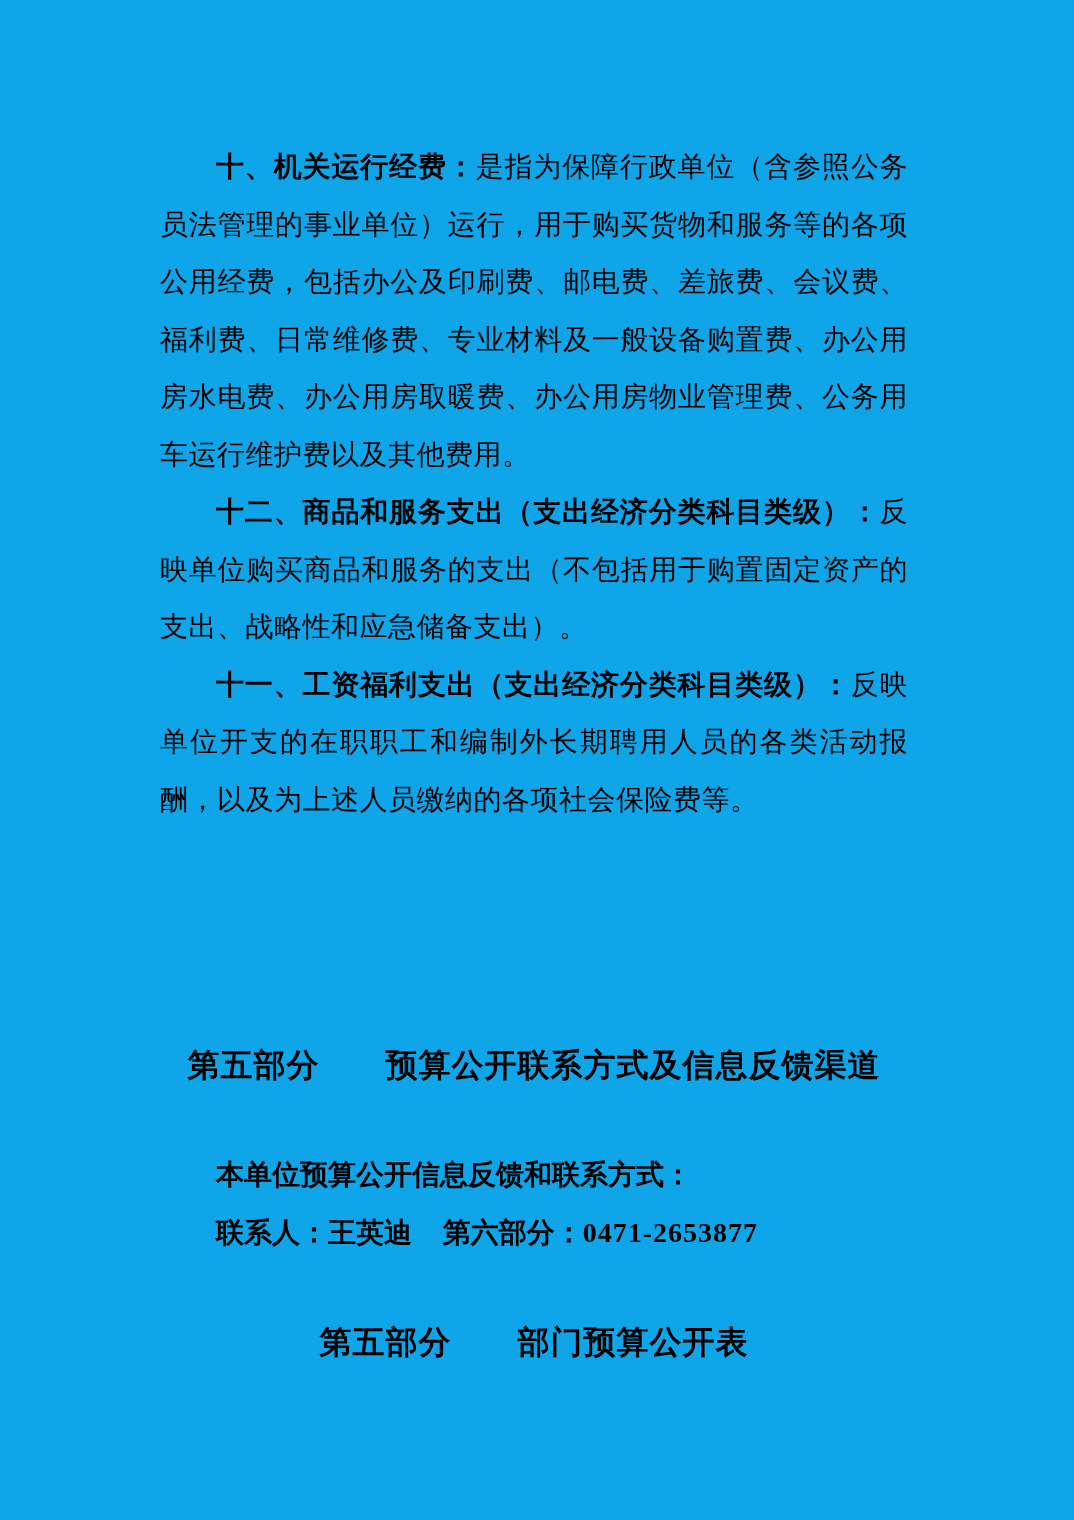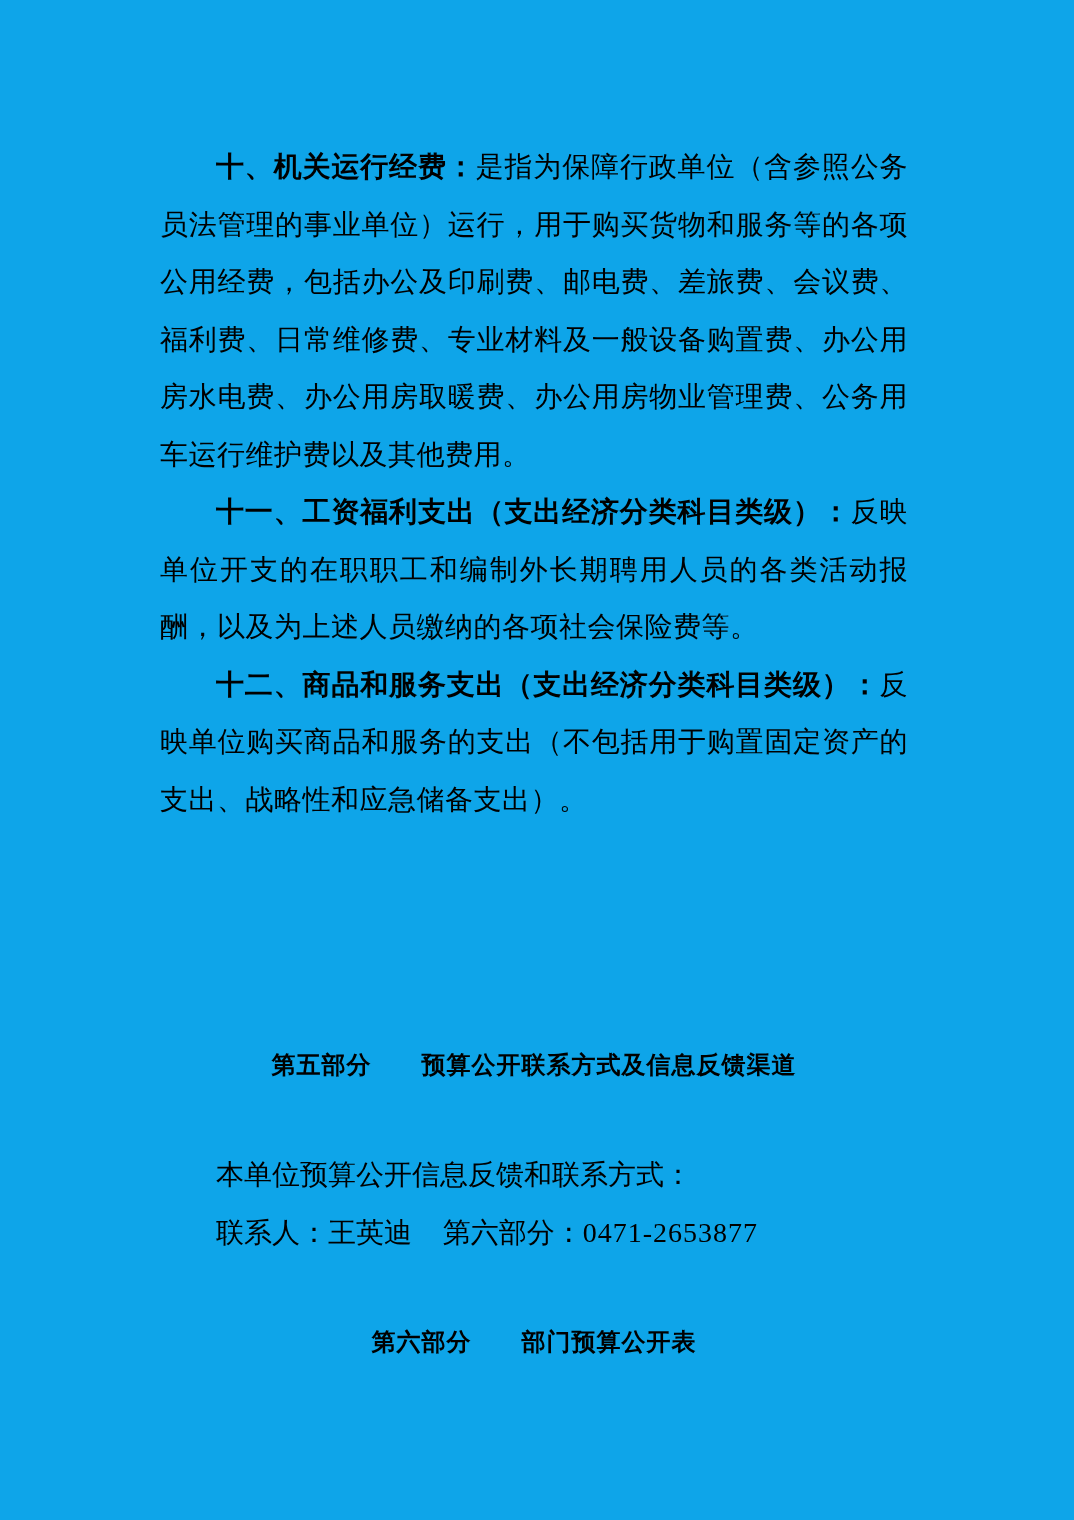--- a/index.html
+++ b/index.html
@@ -35,67 +35,68 @@
     overflow-wrap: break-word;
   }
   
   .term {
     font-family: "Liberation Sans", sans-serif;
     font-weight: 700;
   }
   
   .section-heading {
     margin: 0;
-    font-size: 24px;
+    font-size: 32px;
     font-weight: 700;
     line-height: 60px;
     text-align: center;
     letter-spacing: 1px;
     font-family: "Liberation Serif", serif;
   }
   .heading-five { margin-top: 207px; }
   .heading-six  { margin-top: 51px; }
   .contact-block {
     margin-top: 51px;
     font-size: 28px;
     line-height: 57.5px;
   }
   .contact-line {
     margin: 0;
     text-indent: 2em;
+    font-weight: bold;
   }
   .phone-label { margin-left: 1.1em; }
   .phone-number {
     font-family: "Liberation Serif", serif;
     letter-spacing: 1px;
   }
 </style>
 </head>
 <body>
 
 <div class="page">
   <div class="content">
 
     <p class="para">
       <span class="term">十、机关运行经费：</span><span>是指为保障行政单位（含参照公务员法管理的事业单位）运行，用于购买货物和服务等的各项公用经费，包括办公及印刷费、邮电费、差旅费、会议费、福利费、日常维修费、专业材料及一般设备购置费、办公用房水电费、办公用房取暖费、办公用房物业管理费、公务用车运行维护费以及其他费用。</span>
     </p>
 
     <p class="para">
-      <span class="term">十一、工资福利支出（支出经济分类科目类级）：</span><span>反映单位开支的在职职工和编制外长期聘用人员的各类活动报酬，以及为上述人员缴纳的各项社会保险费等。</span>
+      <span class="term">十二、商品和服务支出（支出经济分类科目类级）：</span><span>反映单位购买商品和服务的支出（不包括用于购置固定资产的支出、战略性和应急储备支出）。</span>
     </p>
 
     <p class="para">
-      <span class="term">十二、商品和服务支出（支出经济分类科目类级）：</span><span>反映单位购买商品和服务的支出（不包括用于购置固定资产的支出、战略性和应急储备支出）。</span>
+      <span class="term">十一、工资福利支出（支出经济分类科目类级）：</span><span>反映单位开支的在职职工和编制外长期聘用人员的各类活动报酬，以及为上述人员缴纳的各项社会保险费等。</span>
     </p>
 
     <h2 class="section-heading heading-five">第五部分　　预算公开联系方式及信息反馈渠道</h2>
 
     <div class="contact-block">
       <p class="contact-line">本单位预算公开信息反馈和联系方式：</p>
       <p class="contact-line">
         <span>联系人：</span><span>王英迪</span><span class="phone-label">第六部分：</span><span class="phone-number">0471-2653877</span>
       </p>
     </div>
 
-    <h2 class="section-heading heading-six">第六部分　　部门预算公开表</h2>
+    <h2 class="section-heading heading-six">第五部分　　部门预算公开表</h2>
 
   </div>
 </div>
 
 </body></html>

